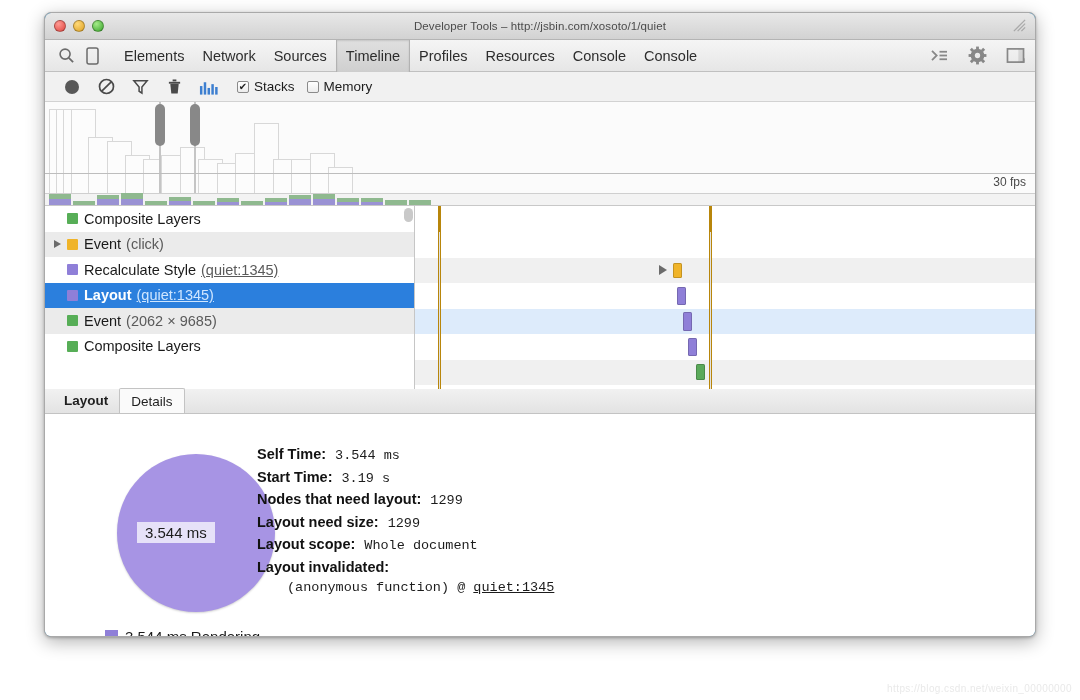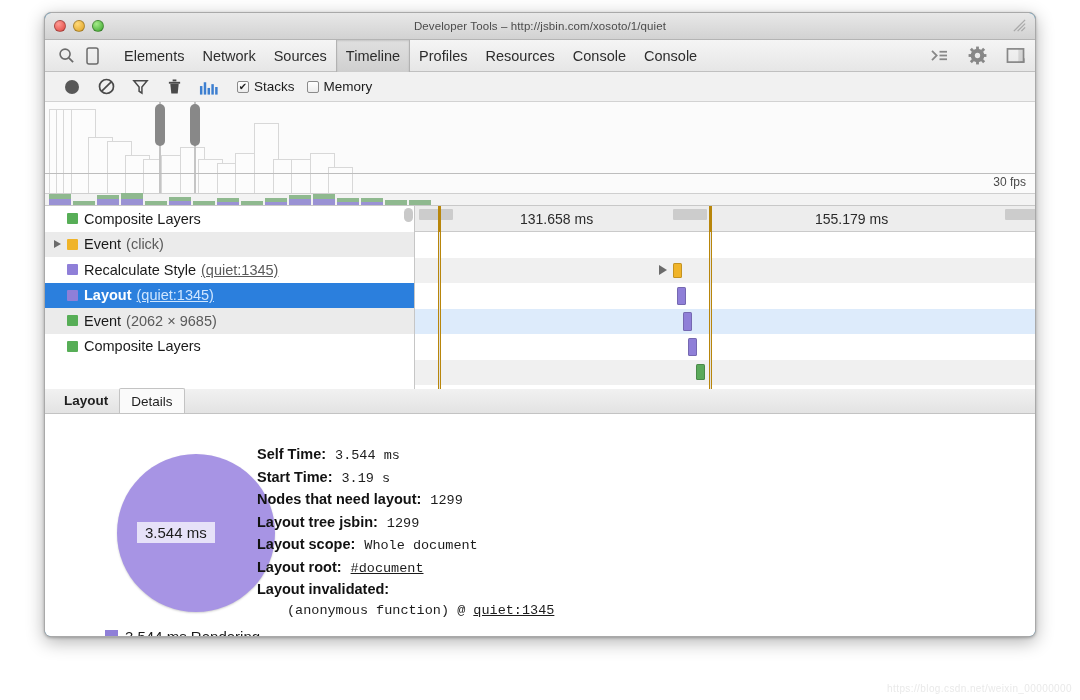--- a/index.html
+++ b/index.html
@@ -450,27 +450,20 @@
           </div>
           <div class="trow">
             <span class="tri"></span>
             <span class="sq" style="background: rgb(87, 174, 87);"></span>
             <span class="tlabel">Composite Layers</span>
           </div>
           <div class="trow"></div>
         </div>
 
       <div class="tlpane">
-        <div class="ruler" id="ruler">
-            <div class="dgrab" style="left: 4px;"></div>
-            <div class="dgrab" style="left: 258px;"></div>
-            <div class="dgrab" style="left: 590px;"></div>
-            <div class="rtick" style="left: 105px;">131.658 ms</div>
-            <div class="rtick" style="left: 400px;">155.179 ms</div>
-          </div>
         <div class="lanes" id="lanes">
             <div class="lane"></div>
             <div class="lane alt">
               <div class="etri" style="left: 244px; top: 7px;"></div>
               <div class="ebar" style="left: 258px; width: 9px; height: 15px; top: 5px; background: rgb(240, 180, 41); border: 1px solid rgba(0, 0, 0, 0.18);"></div>
             </div>
             <div class="lane">
               <div class="ebar" style="left: 262px; width: 9px; height: 18px; top: 3.5px; background: rgb(143, 127, 216); border: 1px solid rgba(0, 0, 0, 0.18);"></div>
             </div>
             <div class="lane sel">
@@ -511,32 +504,28 @@
             </div>
             <div class="drow">
               <span class="dk">Start Time:</span>
               <span class="dv">3.19 s</span>
             </div>
             <div class="drow">
               <span class="dk">Nodes that need layout:</span>
               <span class="dv">1299</span>
             </div>
             <div class="drow">
-              <span class="dk">Layout tree jsbin:</span>
+              <span class="dk">Layout need size:</span>
               <span class="dv">1299</span>
             </div>
             <div class="drow">
               <span class="dk">Layout scope:</span>
               <span class="dv">Whole document</span>
             </div>
             <div class="drow">
-              <span class="dk">Layout root:</span>
-              <span class="dv link">#document</span>
-            </div>
-            <div class="drow">
               <span class="dk">Layout invalidated:</span>
             </div>
             <div class="dsub">(anonymous function) @ <u>quiet:1345</u></div>
           </div>
       </div>
     </div>
 
   </div>
 
   <div class="watermark">https://blog.csdn.net/weixin_00000000</div>

